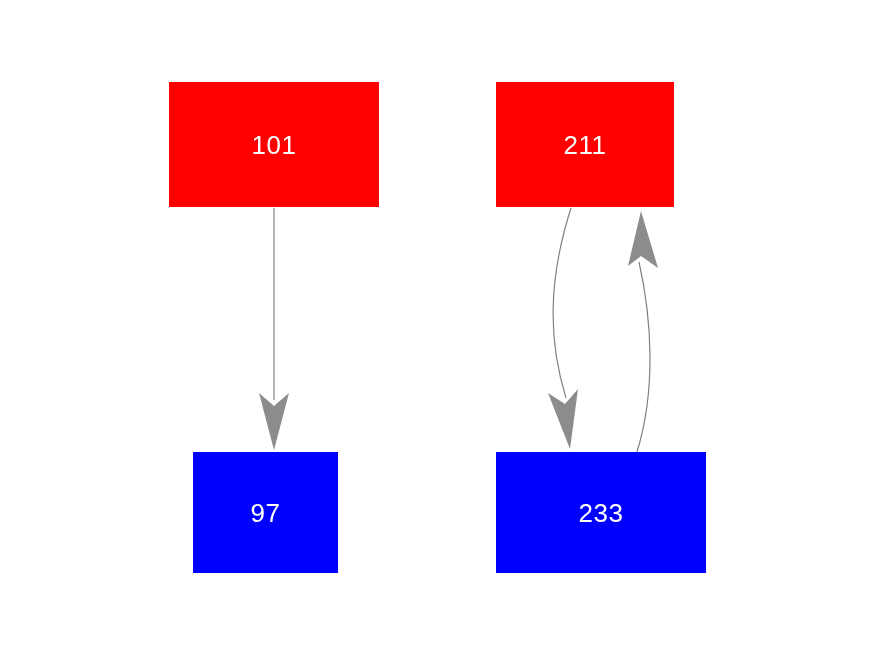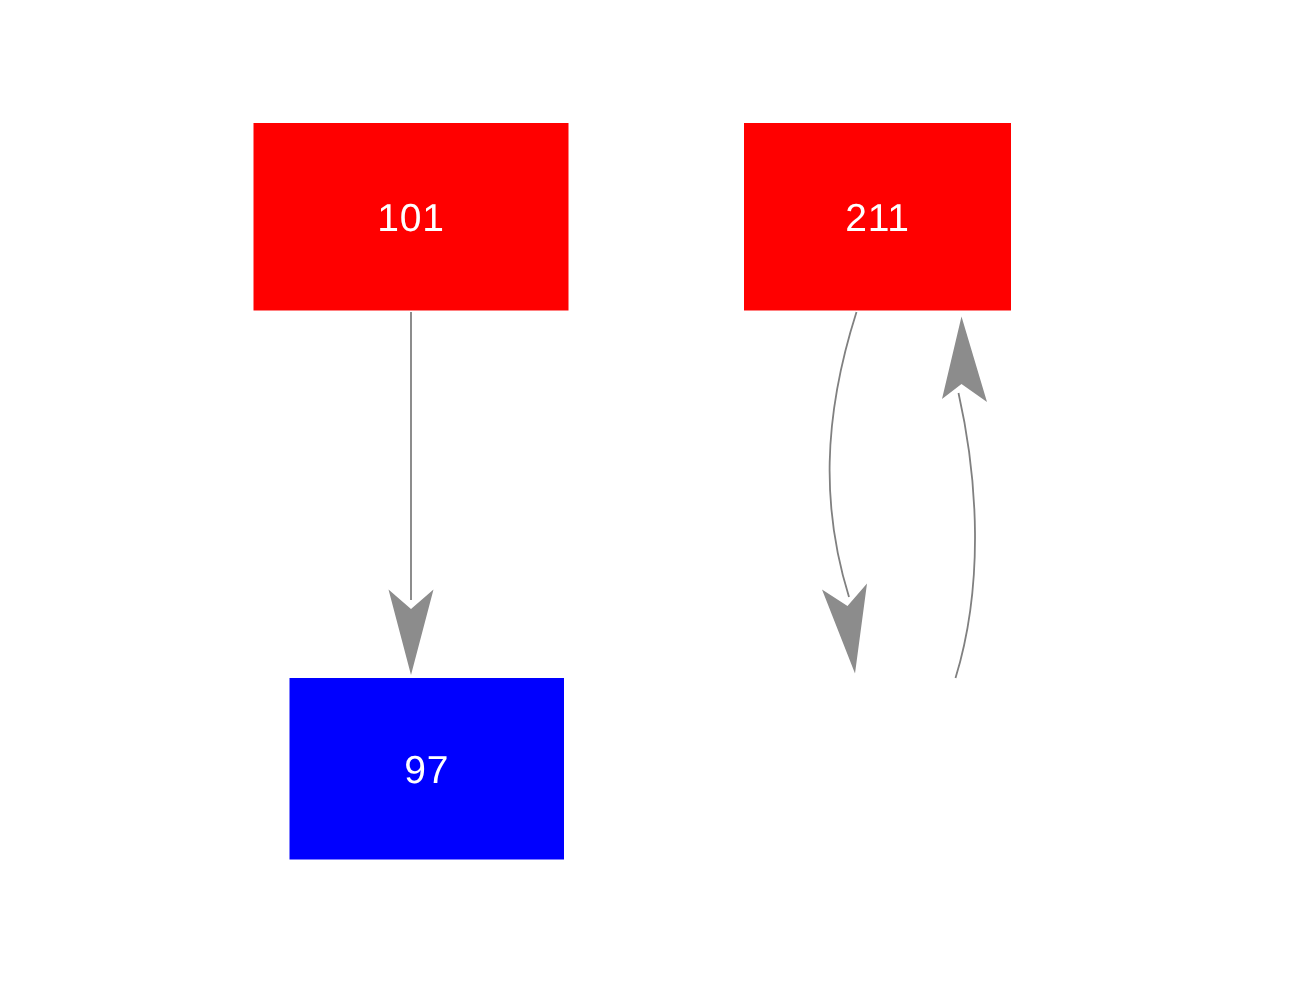--- a/index.html
+++ b/index.html
@@ -73,18 +73,21 @@
   </svg>
 
   <div class="node" id="node-101" style="background: rgb(255, 0, 0); left: 169px; top: 82px; width: 210px; height: 125px;">
     <span class="node-label" style="color: rgb(255, 255, 255);">101</span>
   </div>
 
   <div class="node" id="node-211" style="background: rgb(255, 0, 0); left: 496px; top: 82px; width: 178px; height: 125px;">
     <span class="node-label" style="color: rgb(255, 255, 255);">211</span>
   </div>
 
-  <div class="node" id="node-97" style="background: rgb(0, 0, 255); left: 193px; top: 452px; width: 183px; height: 121px;">
+  <div class="node" id="node-97" style="background: rgb(0, 0, 255); left: 193px; top: 452px; width: 145px; height: 121px;">
     <span class="node-label" style="color: rgb(255, 255, 255);">97</span>
   </div>
 
+  <div class="node" id="node-233" style="background: rgb(0, 0, 255); left: 496px; top: 452px; width: 210px; height: 121px;">
+    <span class="node-label" style="color: rgb(255, 255, 255);">233</span>
+  </div>
 
 </div>
 
 </body></html>

